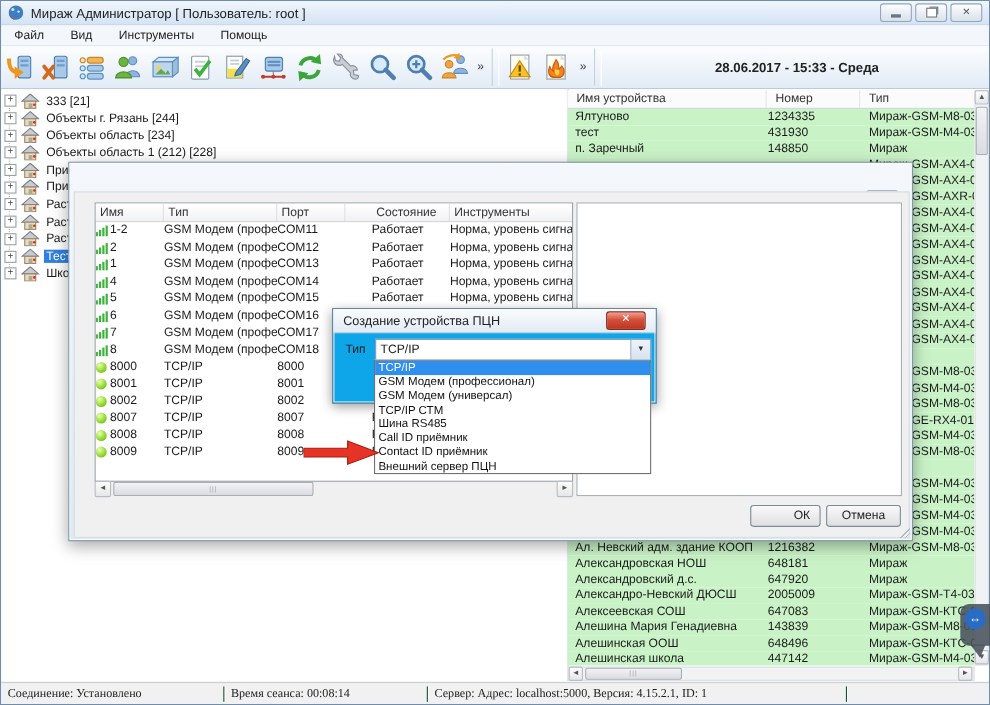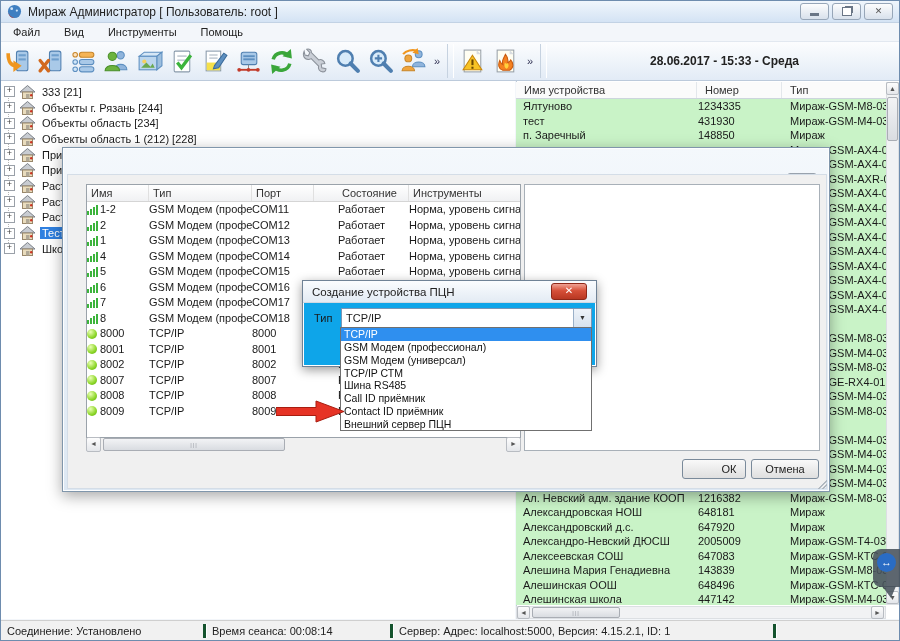--- a/index.html
+++ b/index.html
@@ -38,21 +38,21 @@
   .gc{overflow:hidden;}
   .gc-name{width:175px;padding-left:7px;}
   .gc-num{width:85px;}
   .gc-type{flex:1;padding-left:7px;}
   
   .sb{background:#f1f2f4;border:1px solid #dcdfe3;}
   .sbtn{background:linear-gradient(#fdfdfd,#e4e6ea);border:1px solid #b8bcc2;border-radius:2px;color:#555;font-size:7px;line-height:11px;text-align:center;}
   .thumb{background:linear-gradient(#f2f3f5,#d9dce1);border:1px solid #a9adb4;border-radius:2px;display:flex;align-items:center;justify-content:center;color:#9a9ea6;font-size:6px;letter-spacing:1px;}
   
   .status{left:1px;top:620px;width:898px;height:20px;background:#f1f1f1;border-top:1px solid #cfcfcf;display:flex;align-items:center;color:#222;}
-  .ssec{padding:0 6px;height:14px;line-height:14px;border-right:3px solid #14532d;box-shadow:1px 0 0 #fff;}
+  .ssec{padding:0 6px;height:14px;line-height:14px;border-right:1px solid #14532d;box-shadow:1px 0 0 #fff;font-family:Liberation Serif, serif;}
   .ssec1{width:190px;}.ssec2{width:172px;}.ssec3{width:368px;}
   
   .dlg{left:62px;top:147px;width:768px;height:345px;background:linear-gradient(#f4f8fc,#dde8f3);border:1px solid #8096ab;box-shadow:0 4px 14px rgba(0,0,0,.35), inset 0 0 0 1px #fdfeff;z-index:10;}
   .dlgtitle{left:0;top:17px;width:100%;height:26px;display:flex;align-items:flex-end;padding:0 12px;color:#3a3a3a;font-size:12px;}
   .dclose{width:28px;height:16px;margin-left:auto;border:1px solid #98a2ad;border-radius:3px;background:linear-gradient(#fefefe,#dfe5ec);color:#666;font-size:10px;line-height:14px;text-align:center;}
   .dlgbody{left:4px;top:26px;width:760px;height:315px;background:#f0f0f0;border:1px solid #d4dde7;}
   .ptable{left:23px;top:36px;width:435px;height:254px;background:#fff;border:1px solid #9aa2aa;overflow:hidden;}
   .phead{display:flex;height:16px;background:linear-gradient(#ffffff,#f0f1f3);border-bottom:1px solid #d5d5d5;color:#333;}
   .phc{padding-left:4px;border-right:1px solid #e0e0e0;box-sizing:border-box;line-height:16px;}
   .pc1{width:62px;}.pc2{width:103px;}.pc3{width:62px;}.pc4{width:71px;margin-left:24px;}.pc5{flex:1;border-right:none;}

